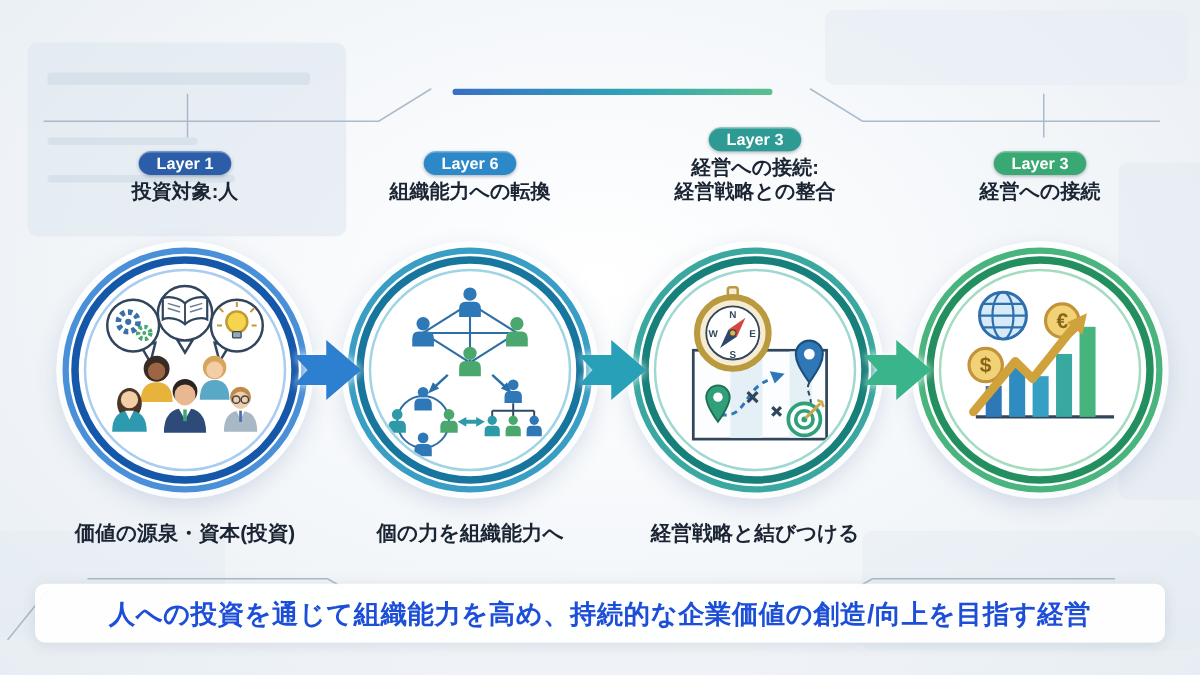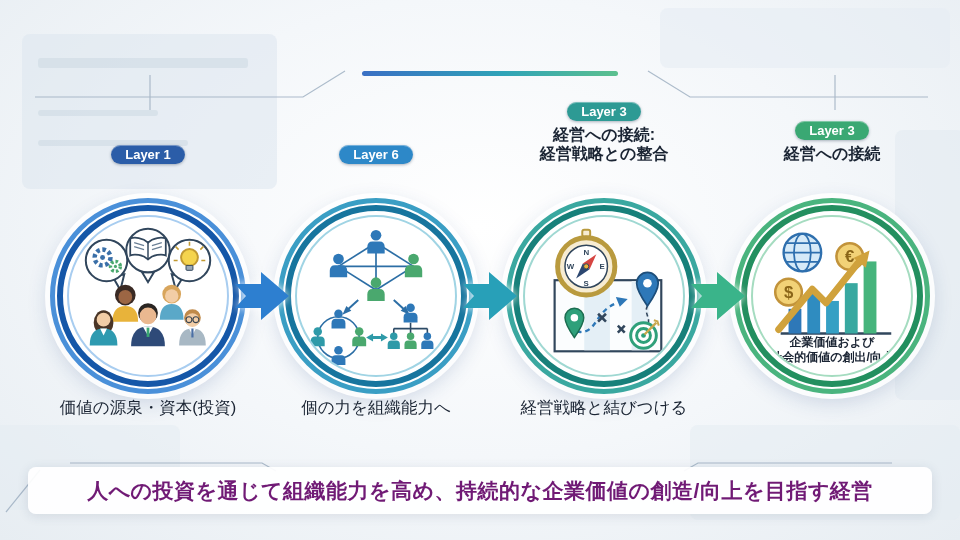--- a/index.html
+++ b/index.html
@@ -41,30 +41,30 @@
   .ring2 { position:absolute; inset:7px; border:6px solid #555; border-radius:50%; }
   .ring3 { position:absolute; inset:17px; border:2px solid #bbb; border-radius:50%;
            background:#ffffff; overflow:hidden; }
   .ring3 svg { position:absolute; inset:0; width:100%; height:100%; }
   .c4-label { position:absolute; left:0; right:0; bottom:9px; text-align:center;
               font-size:12px; font-weight:700; color:#1a2433; line-height:1.3; }
 
   .flow-arrow { position:absolute; width:58px; height:60px;
                 filter:drop-shadow(0 0 4px rgba(255,255,255,.95)); }
 
-  .caption { position:absolute; top:397px; width:230px; text-align:center;
-             font-size:16.5px; font-weight:400; color:#1a2433; }
+  .caption { position:absolute; top:416px; width:230px; text-align:center;
+             font-size:16.5px; font-weight:700; color:#1a2433; }
 
   .footer-bar {
     position:absolute; left:28px; top:467px; width:904px; height:47px;
     background:rgba(255,255,255,.93); border-radius:8px;
     box-shadow:0 2px 12px rgba(40,60,90,.12);
     display:flex; align-items:center; justify-content:center;
   }
-  .footer-text { font-size:21px; font-weight:800; color:#701a75; letter-spacing:.5px; }
+  .footer-text { font-size:21px; font-weight:800; color:#1d4ed8; letter-spacing:.5px; }
 </style>
 </head>
 <body>
 
 <div class="stage">
 
   <div class="bg-shape" style="left:22px;top:34px;width:255px;height:155px;background:#dde6ef;opacity:.55;"></div>
   <div class="bg-rows" style="left:38px;top:58px;width:210px;"></div>
   <div class="bg-rows" style="left:38px;top:110px;width:120px;height:6px;"></div>
   <div class="bg-rows" style="left:38px;top:140px;width:150px;height:6px;"></div>
@@ -82,23 +82,29 @@
       <path d="M 70,463 L 262,463 L 276,471"></path>
       <path d="M 684,471 L 698,463 L 892,463"></path>
       <path d="M 6,512 L 40,470"></path>
     </g>
   </svg>
 
   <div class="title-underline"></div>
 
   <div class="col-header" style="left:33px;align-items:center;">
     <span class="badge" style="background-color: rgb(43, 93, 168);">Layer 1</span>
+    <div class="heading">
+      <div>投資対象:人</div>
+    </div>
   </div>
   <div class="col-header" style="left:261px;">
     <span class="badge" style="background-color: rgb(45, 136, 200);">Layer 6</span>
+    <div class="heading">
+      <div>組織能力への転換</div>
+    </div>
   </div>
   <div class="col-header" style="left:489px;">
     <span class="badge" style="background-color: rgb(45, 154, 148);">Layer 3</span>
     <div class="heading">
       <div>経営への接続:</div>
         <div class="h2">経営戦略との整合</div>
     </div>
   </div>
   <div class="col-header" style="left:717px;">
     <span class="badge" style="background-color: rgb(58, 168, 115);">Layer 3</span>
@@ -308,24 +314,20 @@
           <rect x="55" y="77" width="13" height="41" fill="#2f8cc0"></rect>
           <rect x="74" y="85" width="13" height="33" fill="#35a0c4"></rect>
           <rect x="93" y="67" width="13" height="51" fill="#38a8a0"></rect>
           <rect x="112" y="45" width="13" height="73" fill="#46b47c"></rect>
         </g>
         <g>
           <path d="M26,114 L60,73 L74,87 L106,47" fill="none" stroke="#d0a23c" stroke-width="7" stroke-linejoin="round" stroke-linecap="round"></path>
           <polygon points="118,34 114.3,51.5 101.7,41.5" fill="#d0a23c"></polygon>
         </g>
       </svg>
-      <div class="c4-label">
-        <div>企業価値および</div>
-        <div>社会的価値の創出/向上</div>
-      </div>
     </div>
   </div>
 
   <svg class="flow-arrow" style="left:233px;top:266px;" viewBox="0 0 58 60">
     <polygon points="2,18 28,18 28,6 56,30 28,54 28,42 2,42 13,30" style="fill: rgb(45, 127, 208);"></polygon>
   </svg>
   <svg class="flow-arrow" style="left:461px;top:266px;" viewBox="0 0 58 60">
     <polygon points="2,18 28,18 28,6 56,30 28,54 28,42 2,42 13,30" style="fill: rgb(40, 160, 184);"></polygon>
   </svg>
   <svg class="flow-arrow" style="left:689px;top:266px;" viewBox="0 0 58 60">

